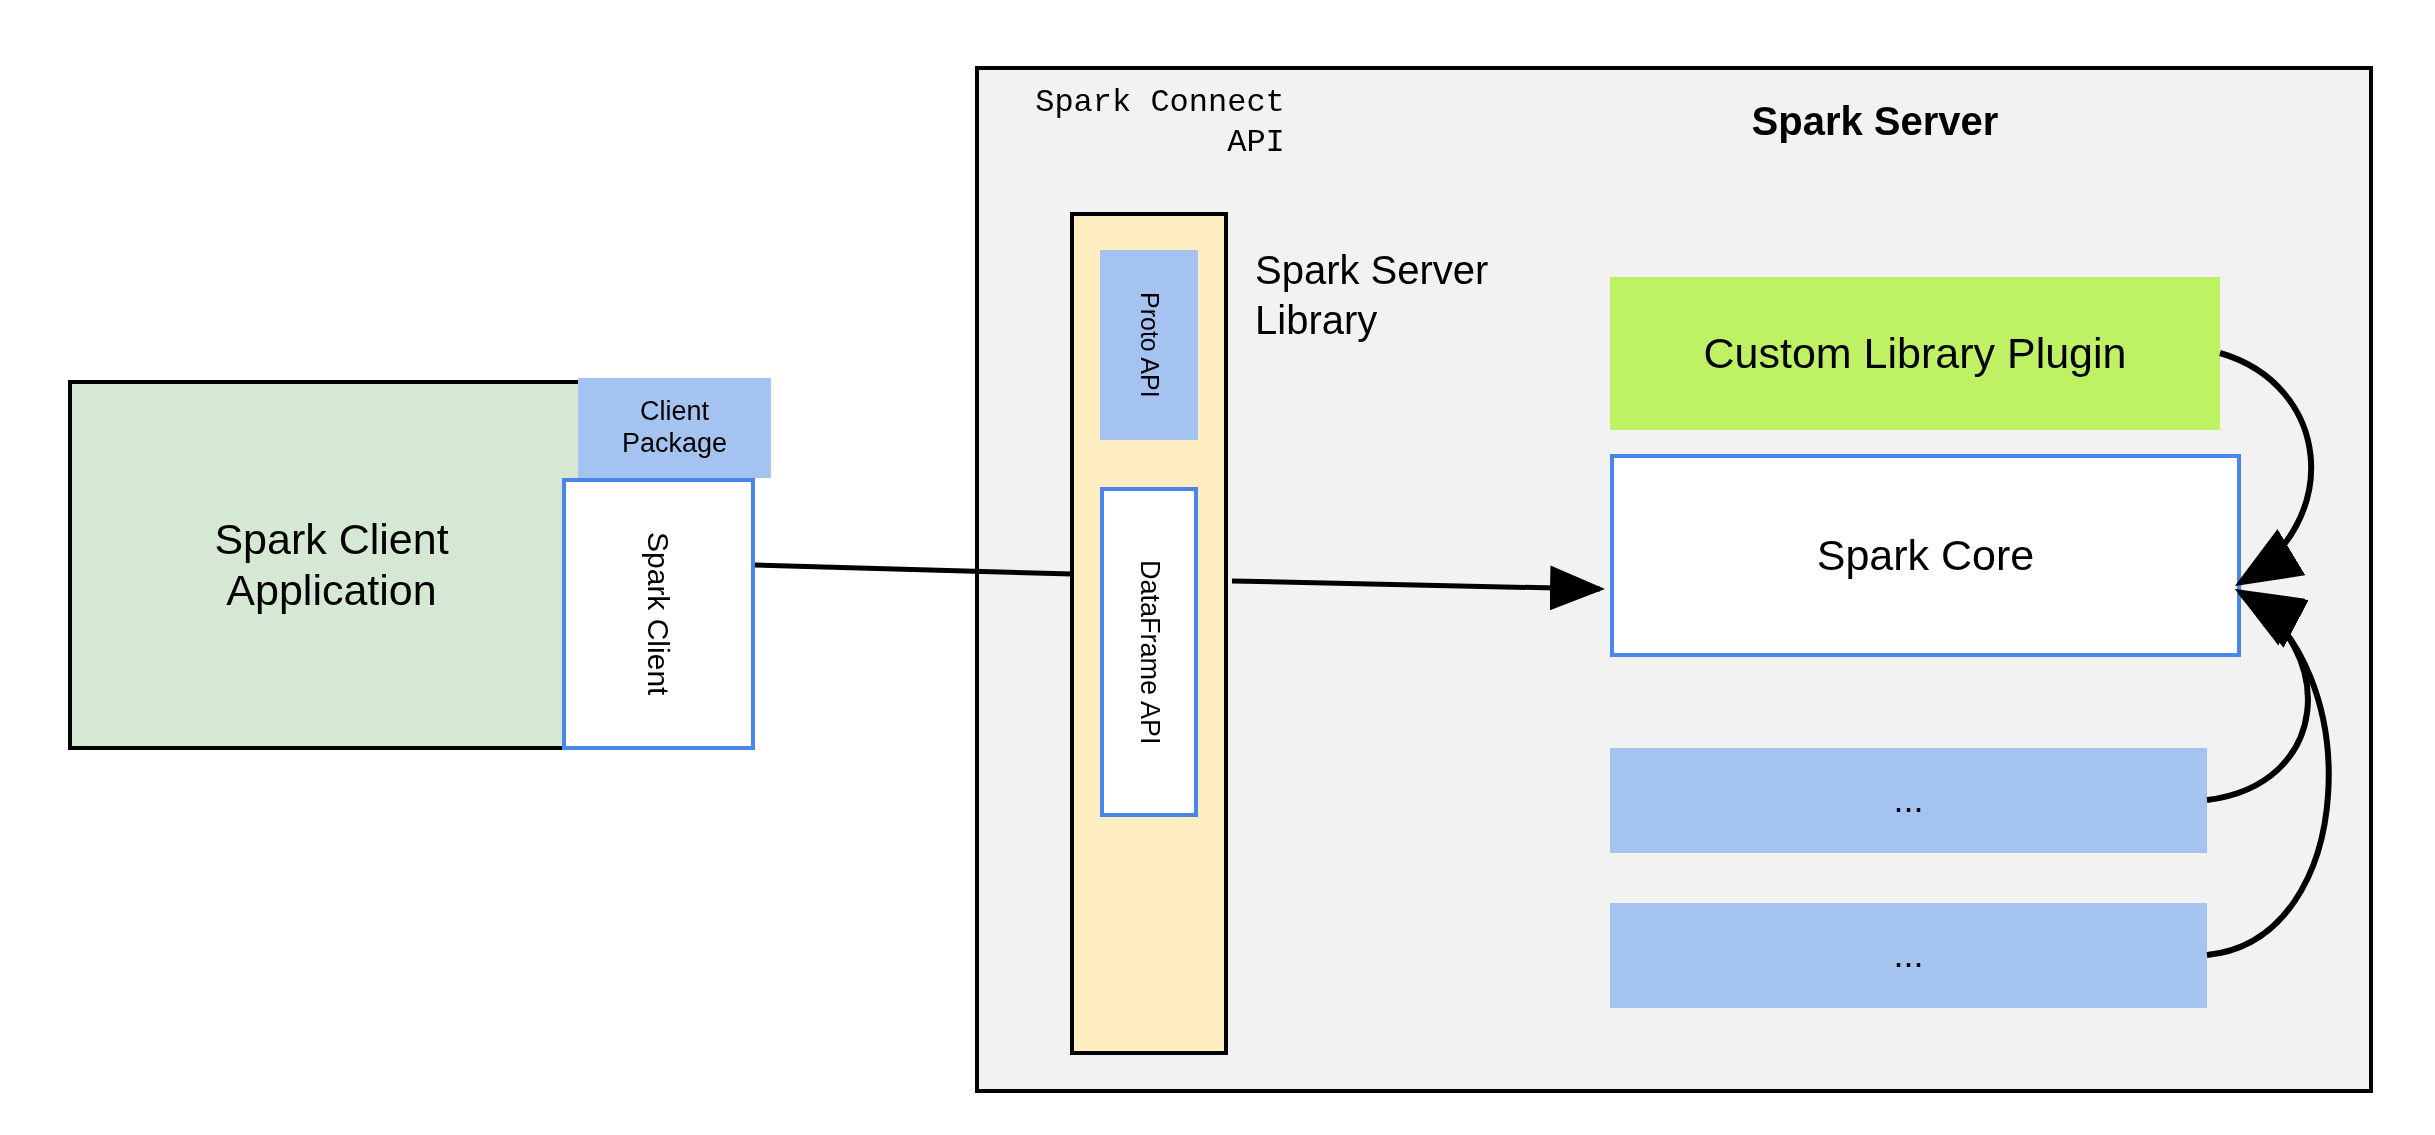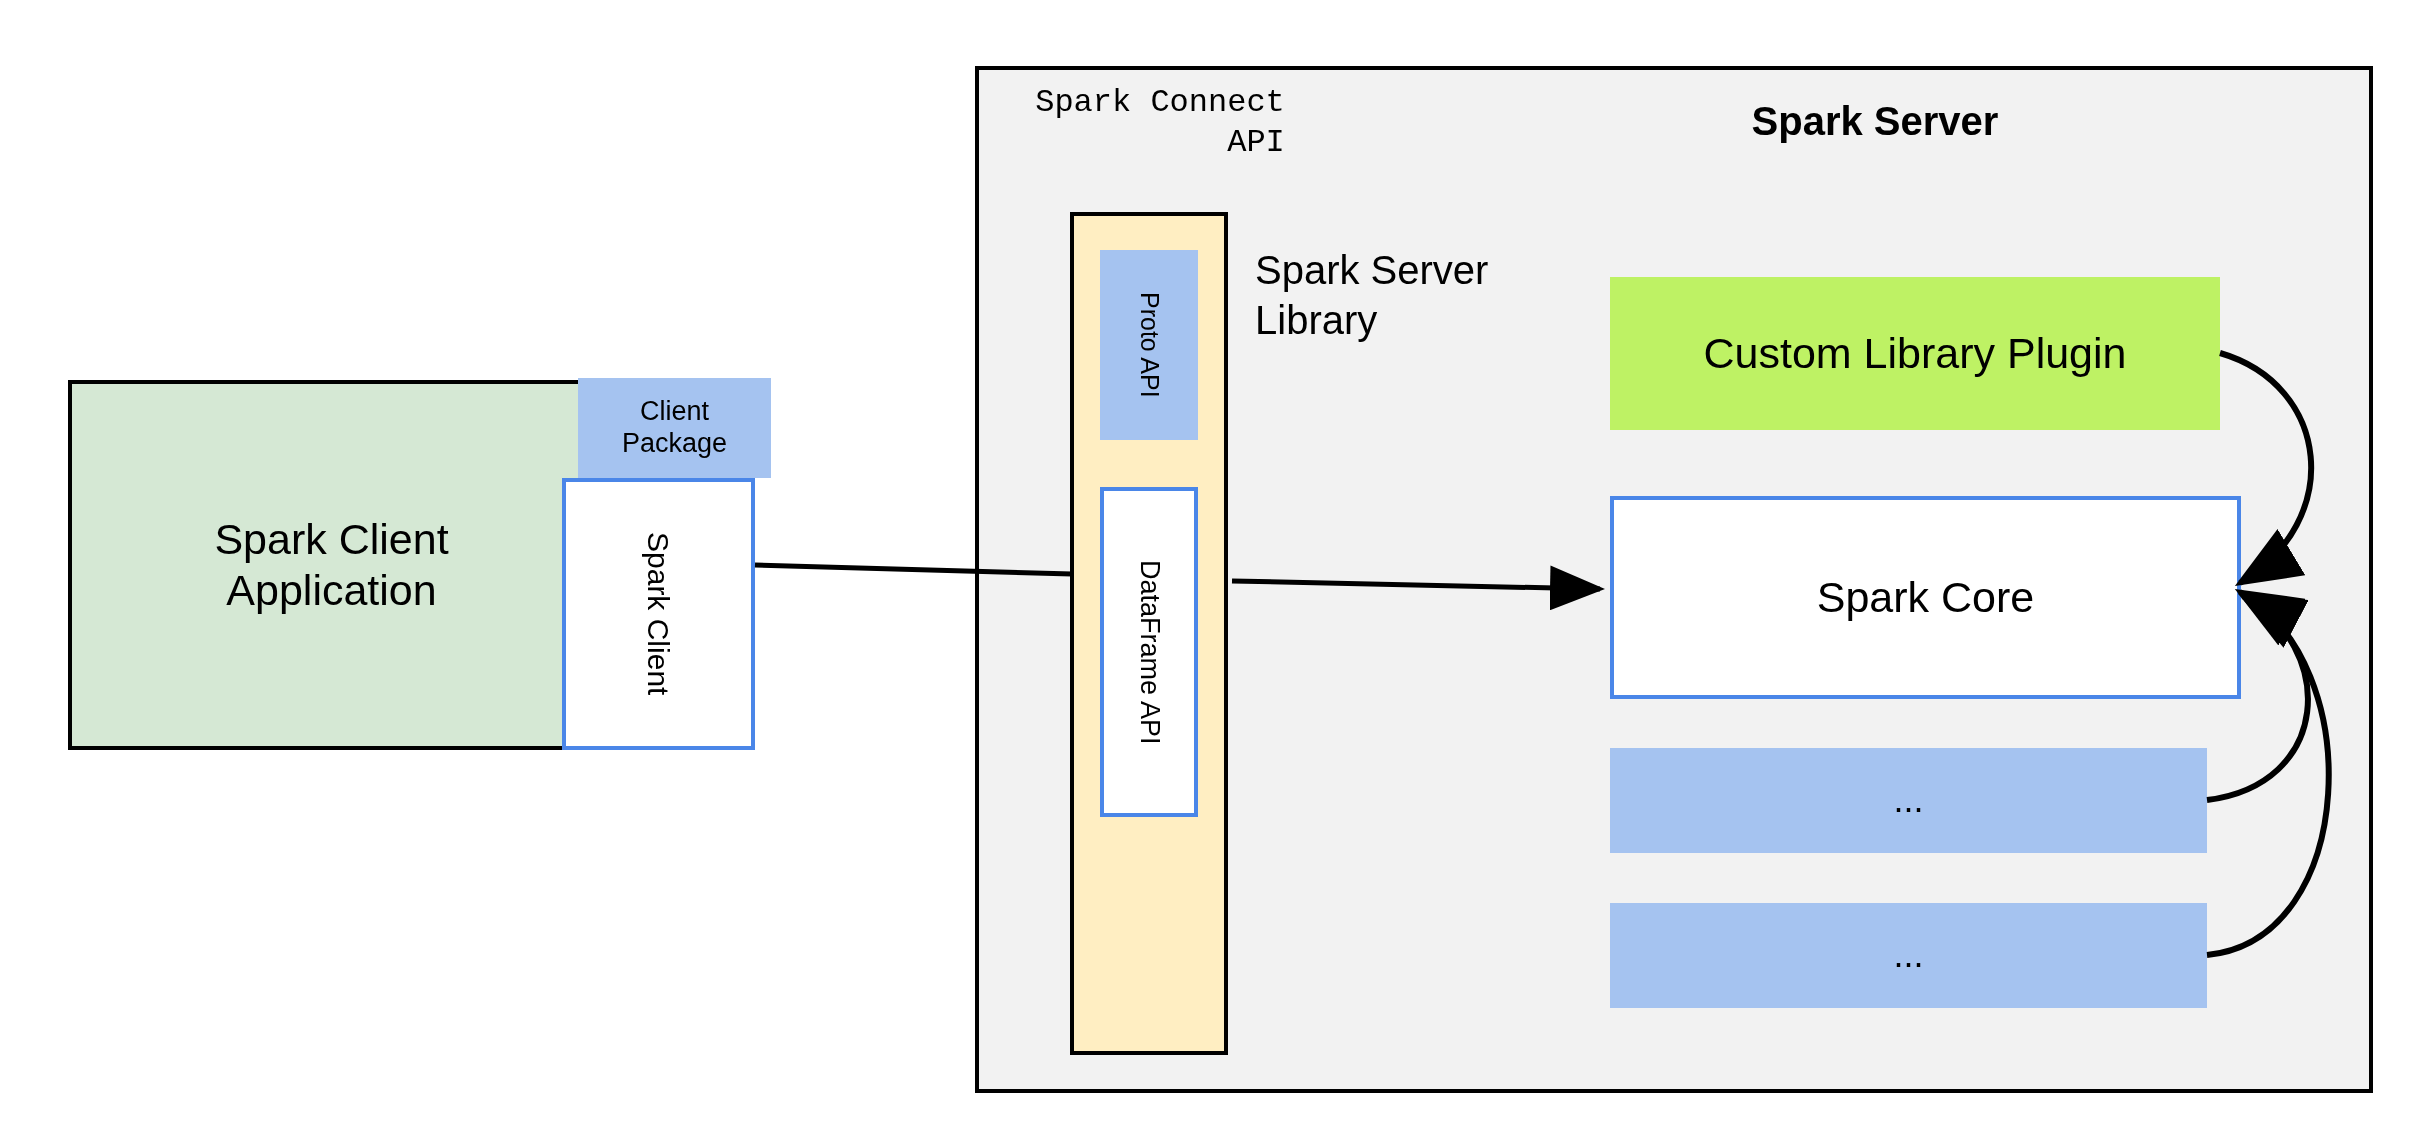--- a/index.html
+++ b/index.html
@@ -121,21 +121,21 @@
   }
 
   
   #custom-library-plugin-box {
     left: 1610px; top: 277px; width: 610px; height: 153px;
     background: #bef264;
     font-size: 43px;
   }
 
   #spark-core-box {
-    left: 1610px; top: 496px; width: 631px; height: 203px;
+    left: 1610px; top: 454px; width: 631px; height: 203px;
     background: #ffffff;
     border: 4px solid #4a86e8;
     font-size: 43px;
   }
 
   #ellipsis-box-1 {
     left: 1610px; top: 748px; width: 597px; height: 105px;
     background: #a5c3f0;
     font-size: 36px;
   }

